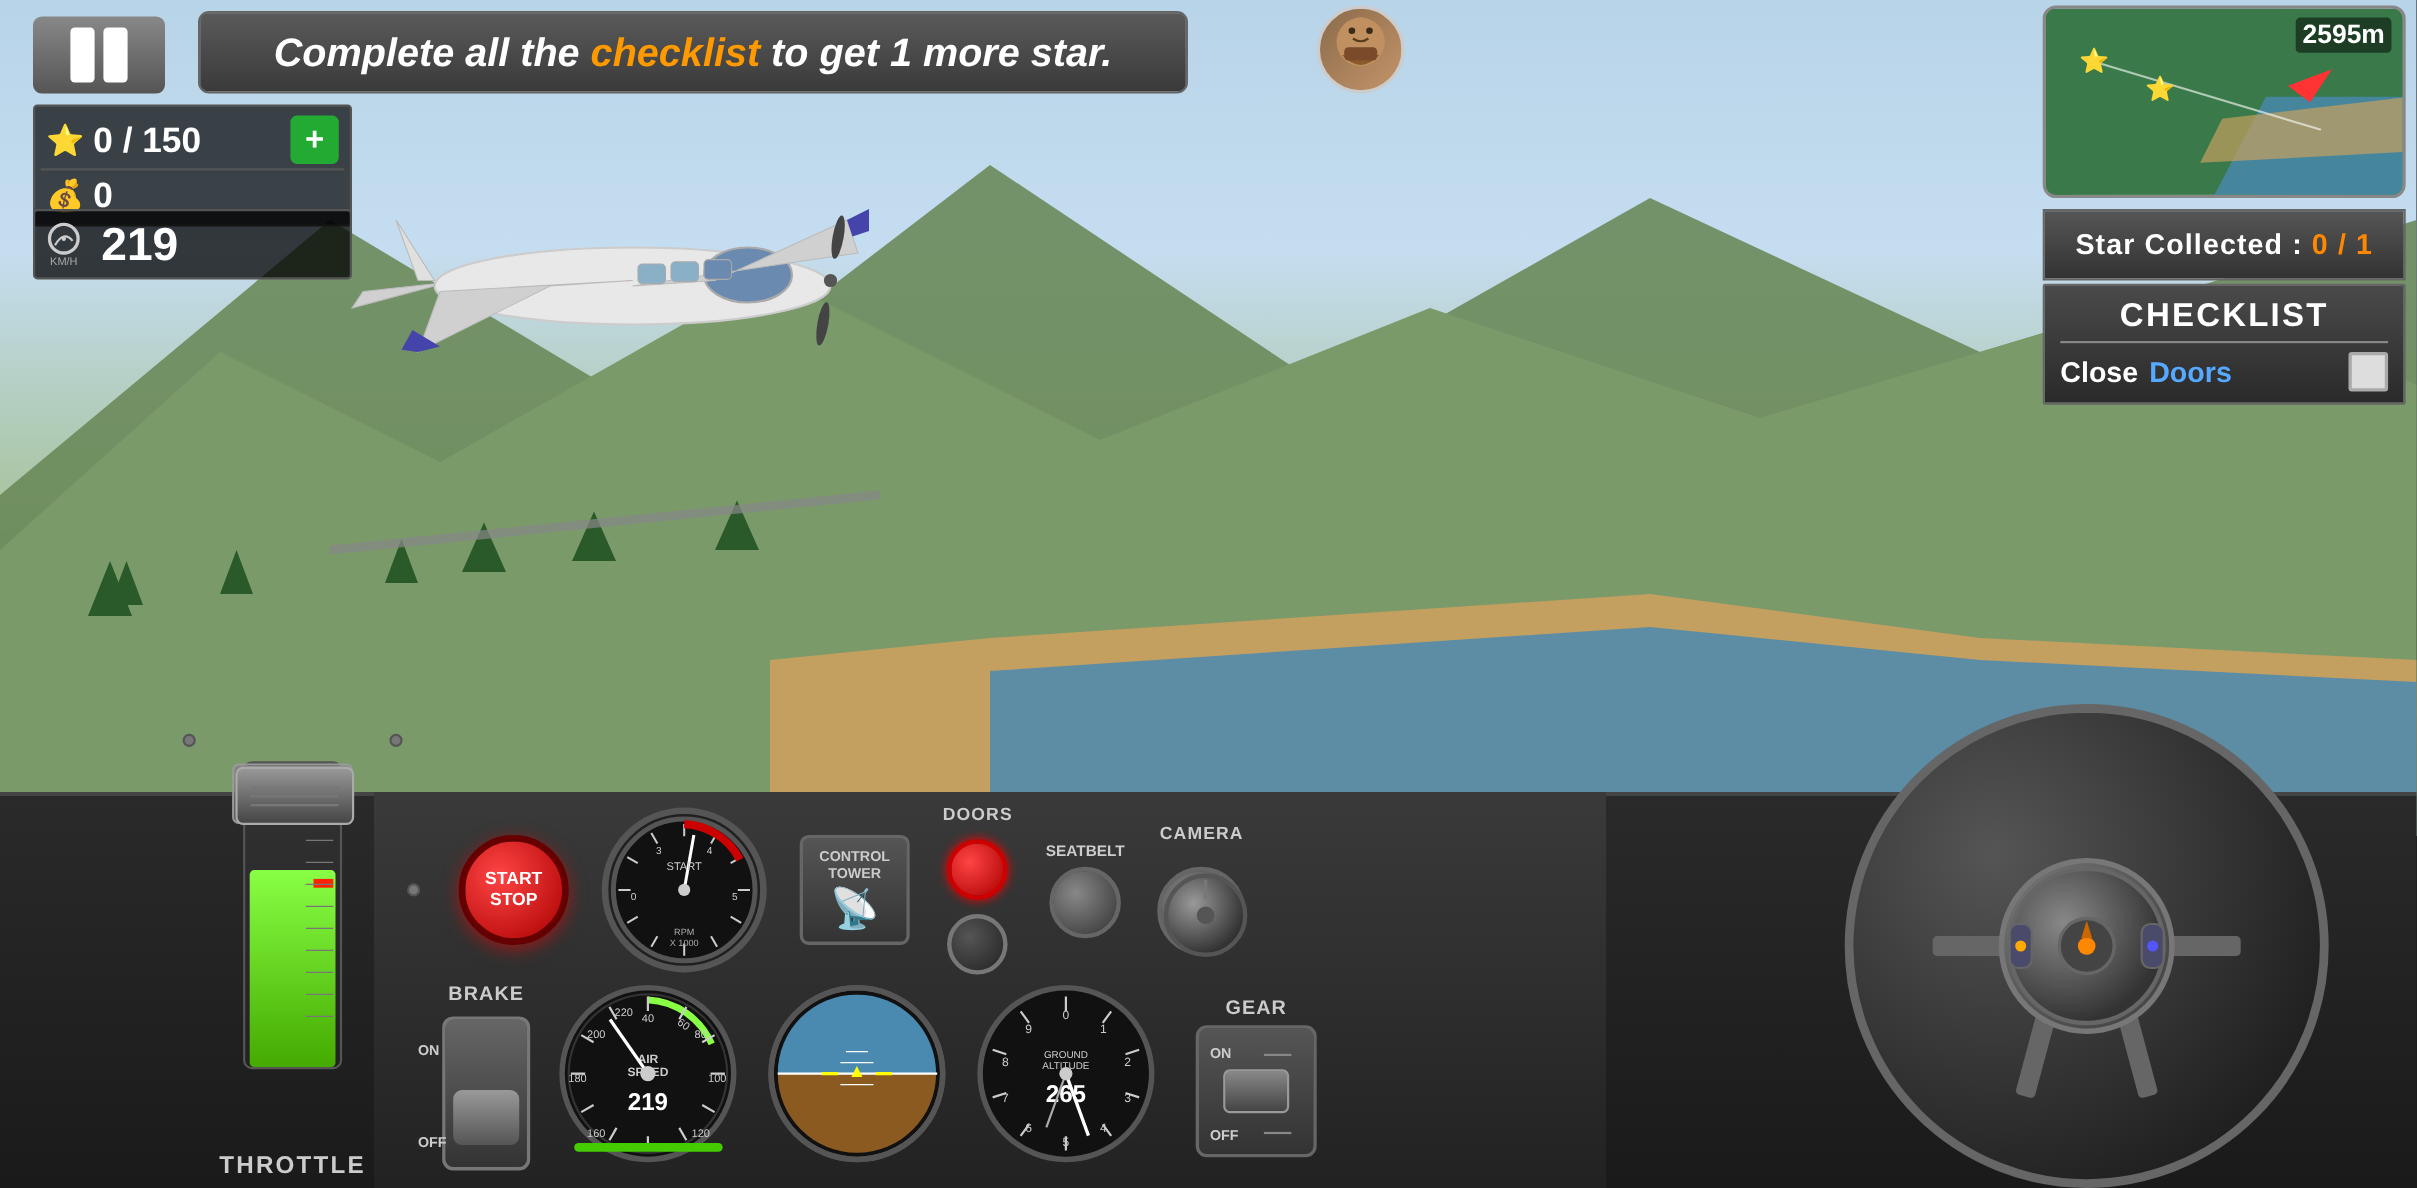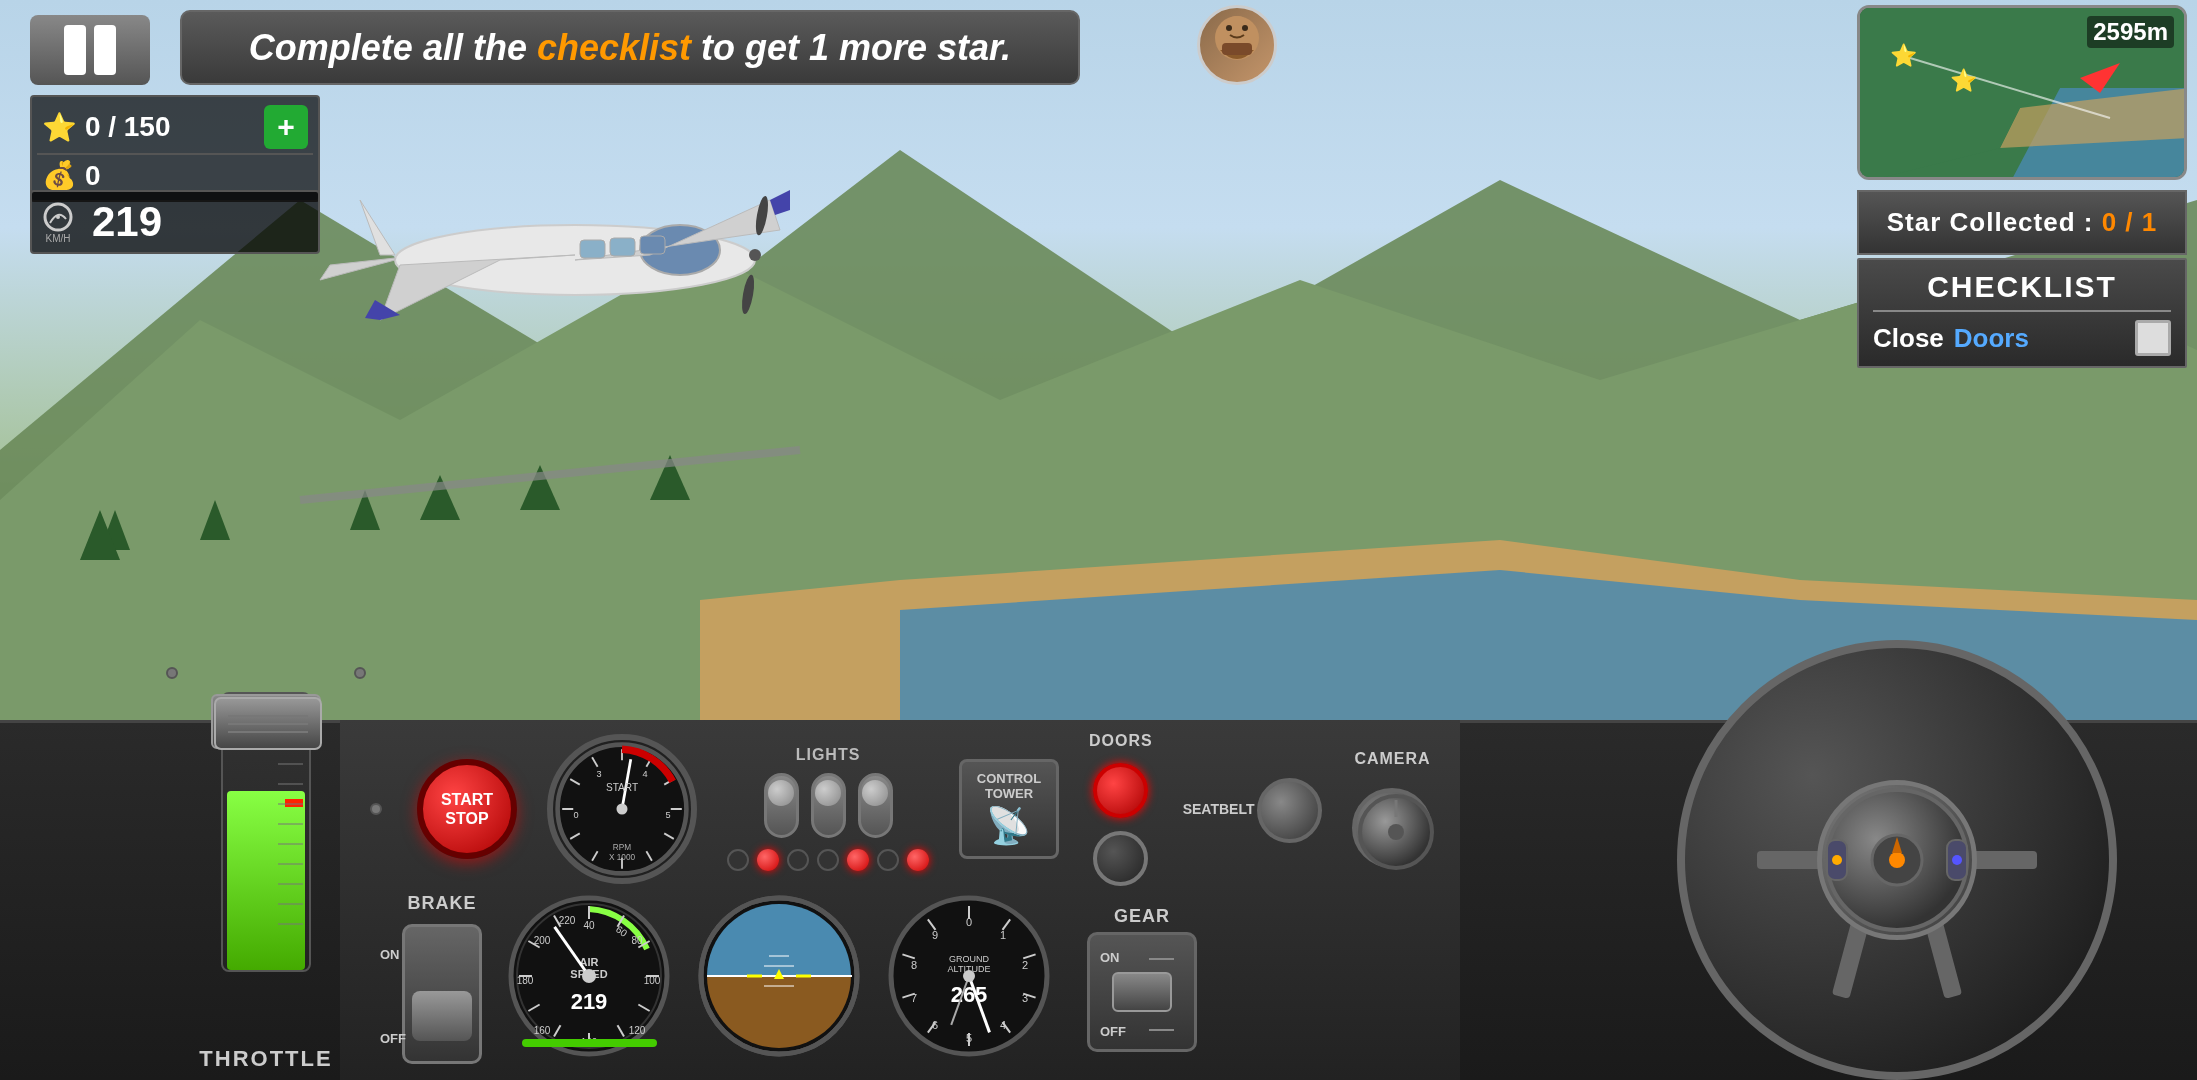--- a/index.html
+++ b/index.html
@@ -111,21 +111,21 @@
     .stat-row {
       display: flex;
       align-items: center;
       padding: 4px 10px;
       gap: 8px;
     }
     .stat-icon {
       font-size: 28px;
     }
     .stat-value {
-      font-size: 28px;
+      font-size: 32px;
       font-weight: bold;
       color: white;
     }
     .stat-add-btn {
       margin-left: auto;
       width: 44px;
       height: 44px;
       background: #22aa33;
       border-radius: 6px;
       display: flex;
@@ -506,20 +506,21 @@
       height: 70px;
       border-radius: 50%;
       background: radial-gradient(circle at 35% 35%, #888, #333);
       border: 4px solid #666;
       cursor: pointer;
     }
 
     
     #seatbelt-section {
       display: flex;
+      flex-direction: column;
       align-items: center;
       gap: 3px;
     }
     #seatbelt-label {
       font-size: 14px;
       color: #ccc;
       font-weight: bold;
     }
 
     
@@ -923,51 +924,20 @@
         <text x="75" y="55" text-anchor="middle" font-size="11" fill="#ccc">START</text>
         <text x="75" y="120" text-anchor="middle" font-size="9" fill="#aaa">RPM</text>
         <text x="75" y="130" text-anchor="middle" font-size="9" fill="#aaa">X 1000</text>
         <text x="25" y="85" text-anchor="middle" font-size="10" fill="#ccc">0</text>
         <text x="50" y="40" text-anchor="middle" font-size="10" fill="#ccc">3</text>
         <text x="100" y="40" text-anchor="middle" font-size="10" fill="#ccc">4</text>
         <text x="125" y="85" text-anchor="middle" font-size="10" fill="#ccc">5</text>
       </svg>
     </div>
 
-    <div class="lights-section">
-      <div class="section-label-above">LIGHTS</div>
-      <div style="display:flex;gap:12px;align-items:flex-end;margin-bottom:6px;">
-
-        <div class="toggle-group">
-          <div class="toggle-switch">
-            <div class="knob"></div>
-          </div>
-        </div>
-        <div class="toggle-group">
-          <div class="toggle-switch">
-            <div class="knob"></div>
-          </div>
-        </div>
-        <div class="toggle-group">
-          <div class="toggle-switch">
-            <div class="knob"></div>
-          </div>
-        </div>
-      </div>
-
-      <div class="lights-row">
-        <div class="light-indicator light-off"></div>
-        <div class="light-indicator light-red"></div>
-        <div class="light-indicator light-off"></div>
-        <div class="light-indicator light-off"></div>
-        <div class="light-indicator light-red"></div>
-        <div class="light-indicator light-off"></div>
-        <div class="light-indicator light-red"></div>
-      </div>
-    </div>
 
     <div id="control-tower-btn">
       <div class="tower-label">
         <span>CONTROL</span><br>
         <span>TOWER</span>
       </div>
       <span class="wifi-icon">📡</span>
     </div>
 
     <div id="doors-section">

